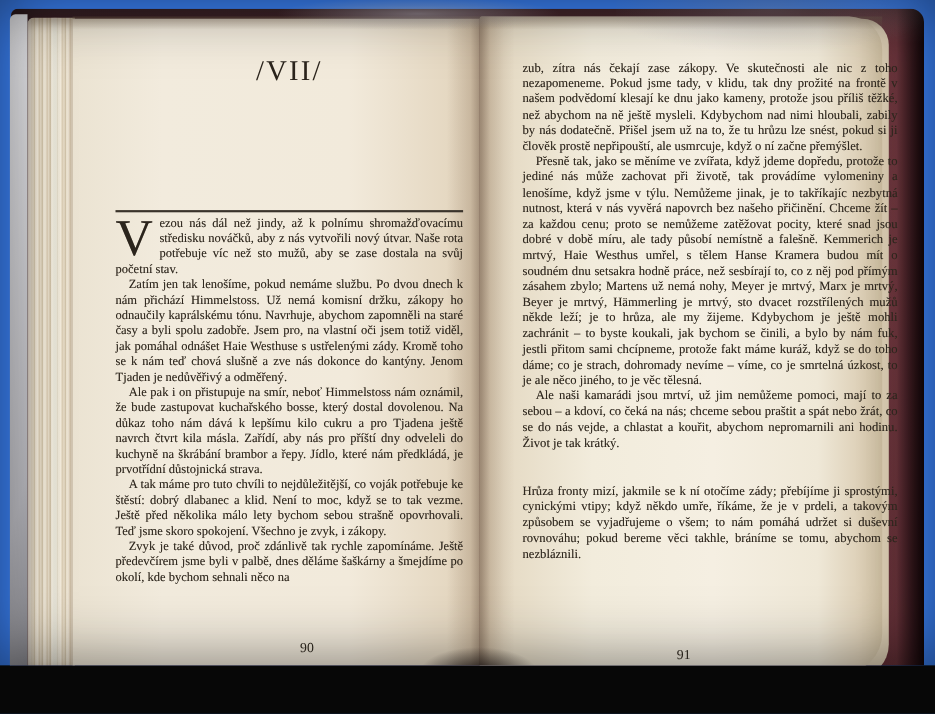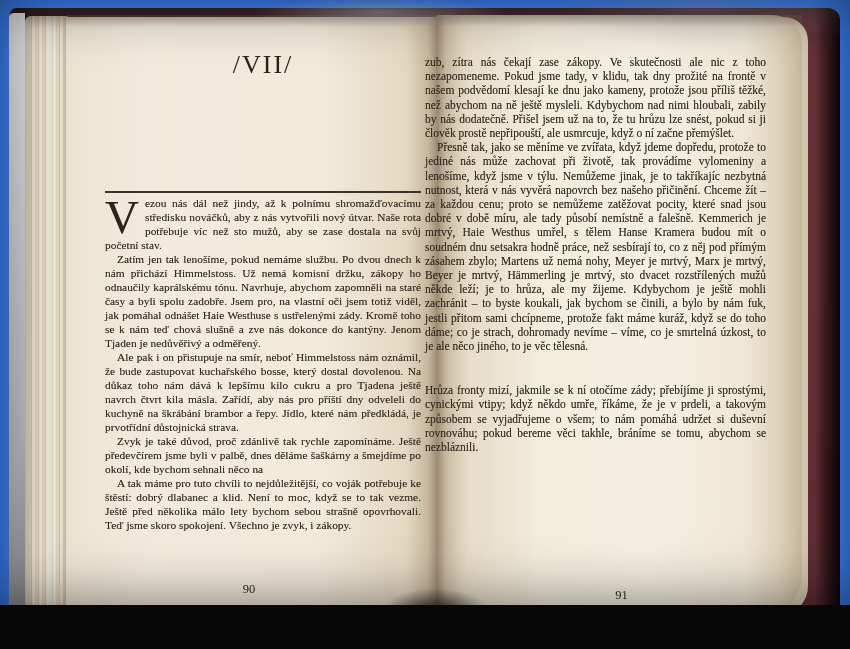--- a/index.html
+++ b/index.html
@@ -77,36 +77,36 @@
   }
   .rule{
     position:absolute;left:105px;top:191px;width:316px;height:2px;background:#3a332b;
   }
   .text-left{
     position:absolute;left:105px;top:196px;width:316px;
     font-size:11.4px;line-height:14px;color:#2f281f;text-align:justify;
     text-shadow:0 0 0.5px rgba(60,48,35,0.45);
   }
   .text-right{
-    position:absolute;left:425px;top:55px;width:341px;
+    position:absolute;left:475px;top:55px;width:341px;
     font-size:11.5px;line-height:14.2px;color:#2f281f;text-align:justify;
     text-shadow:0 0 0.5px rgba(60,48,35,0.45);
   }
   .para{margin:0;padding:0;}
   .indent{text-indent:12px;}
   .noindent{text-indent:0;}
   .sectionbreak{margin-top:30px;}
   .dropcap{
     float:left;font-size:47px;line-height:40px;height:40px;
     padding:1px 6px 0 0;color:#2b241c;
   }
   .pagenum{
     position:absolute;text-align:center;font-size:12.5px;color:#2f281f;
   }
-  .pagenum-left{left:91px;top:582px;width:316px;}
+  .pagenum-left{left:121px;top:582px;width:316px;}
   .pagenum-right{left:451px;top:588px;width:341px;}
   
   .vignette{
     position:absolute;inset:0;pointer-events:none;
     box-shadow:inset 0 0 60px rgba(0,0,0,0.55);
   }
 </style>
 </head>
 <body>
 
@@ -126,26 +126,27 @@
   <div class="haze-1"></div>
   <div class="haze-2"></div>
 
   <div class="heading">/VII/</div>
   <div class="rule"></div>
 
   <div class="text-left">
     <p class="para noindent"><span class="dropcap">V</span><span>ezou nás dál než jindy, až k polnímu shromažďovacímu středisku nováčků, aby z nás vytvořili nový útvar. Naše rota potřebuje víc než sto mužů, aby se zase dostala na svůj početní stav.</span></p>
     <p class="para indent">Zatím jen tak lenošíme, pokud nemáme službu. Po dvou dnech k nám přichází Himmelstoss. Už nemá komisní držku, zákopy ho odnaučily kaprálskému tónu. Navrhuje, abychom zapomněli na staré časy a byli spolu zadobře. Jsem pro, na vlastní oči jsem totiž viděl, jak pomáhal odnášet Haie Westhuse s ustřelenými zády. Kromě toho se k nám teď chová slušně a zve nás dokonce do kantýny. Jenom Tjaden je nedůvěřivý a odměřený.</p>
     <p class="para indent">Ale pak i on přistupuje na smír, neboť Himmelstoss nám oznámil, že bude zastupovat kuchařského bosse, který dostal dovolenou. Na důkaz toho nám dává k lepšímu kilo cukru a pro Tjadena ještě navrch čtvrt kila másla. Zařídí, aby nás pro příští dny odveleli do kuchyně na škrábání brambor a řepy. Jídlo, které nám předkládá, je prvotřídní důstojnická strava.</p>
+    <p class="para indent">A tak máme pro tuto chvíli to nejdůležitější, co voják potřebuje ke štěstí: dobrý dlabanec a klid. Není to moc, když se to tak vezme. Ještě před několika málo lety bychom sebou strašně opovrhovali. Teď jsme skoro spokojení. Všechno je zvyk, i zákopy.</p>
     <p class="para indent">Zvyk je také důvod, proč zdánlivě tak rychle zapomínáme. Ještě předevčírem jsme byli v palbě, dnes děláme šaškárny a šmejdíme po okolí, kde bychom sehnali něco na</p>
-    <p class="para indent">A tak máme pro tuto chvíli to nejdůležitější, co voják potřebuje ke štěstí: dobrý dlabanec a klid. Není to moc, když se to tak vezme. Ještě před několika málo lety bychom sebou strašně opovrhovali. Teď jsme skoro spokojení. Všechno je zvyk, i zákopy.</p>
   </div>
   <div class="pagenum pagenum-left">90</div>
 
   <div class="text-right">
     <p class="para noindent">zub, zítra nás čekají zase zákopy. Ve skutečnosti ale nic z toho nezapomeneme. Pokud jsme tady, v klidu, tak dny prožité na frontě v našem podvědomí klesají ke dnu jako kameny, protože jsou příliš těžké, než abychom na ně ještě mysleli. Kdybychom nad nimi hloubali, zabily by nás dodatečně. Přišel jsem už na to, že tu hrůzu lze snést, pokud si ji člověk prostě nepřipouští, ale usmrcuje, když o ní začne přemýšlet.</p>
     <p class="para indent">Přesně tak, jako se měníme ve zvířata, když jdeme dopředu, protože to jediné nás může zachovat při životě, tak provádíme vylomeniny a lenošíme, když jsme v týlu. Nemůžeme jinak, je to takříkajíc nezbytná nutnost, která v nás vyvěrá napovrch bez našeho přičinění. Chceme žít – za každou cenu; proto se nemůžeme zatěžovat pocity, které snad jsou dobré v době míru, ale tady působí nemístně a falešně. Kemmerich je mrtvý, Haie Westhus umřel, s tělem Hanse Kramera budou mít o soudném dnu setsakra hodně práce, než sesbírají to, co z něj pod přímým zásahem zbylo; Martens už nemá nohy, Meyer je mrtvý, Marx je mrtvý, Beyer je mrtvý, Hämmerling je mrtvý, sto dvacet rozstřílených mužů někde leží; je to hrůza, ale my žijeme. Kdybychom je ještě mohli zachránit – to byste koukali, jak bychom se činili, a bylo by nám fuk, jestli přitom sami chcípneme, protože fakt máme kuráž, když se do toho dáme; co je strach, dohromady nevíme – víme, co je smrtelná úzkost, to je ale něco jiného, to je věc tělesná.</p>
+    <p class="para indent">Ale naši kamarádi jsou mrtví, už jim nemůžeme pomoci, mají to za sebou – a kdoví, co čeká na nás; chceme sebou praštit a spát nebo žrát, co se do nás vejde, a chlastat a kouřit, abychom nepromarnili ani hodinu. Život je tak krátký.</p>
     <p class="para noindent sectionbreak">Hrůza fronty mizí, jakmile se k ní otočíme zády; přebíjíme ji sprostými, cynickými vtipy; když někdo umře, říkáme, že je v prdeli, a takovým způsobem se vyjadřujeme o všem; to nám pomáhá udržet si duševní rovnováhu; pokud bereme věci takhle, bráníme se tomu, abychom se nezbláznili.</p>
   </div>
   <div class="pagenum pagenum-right">91</div>
 
   <div class="vignette"></div>
 </div>
 
 </body></html>

